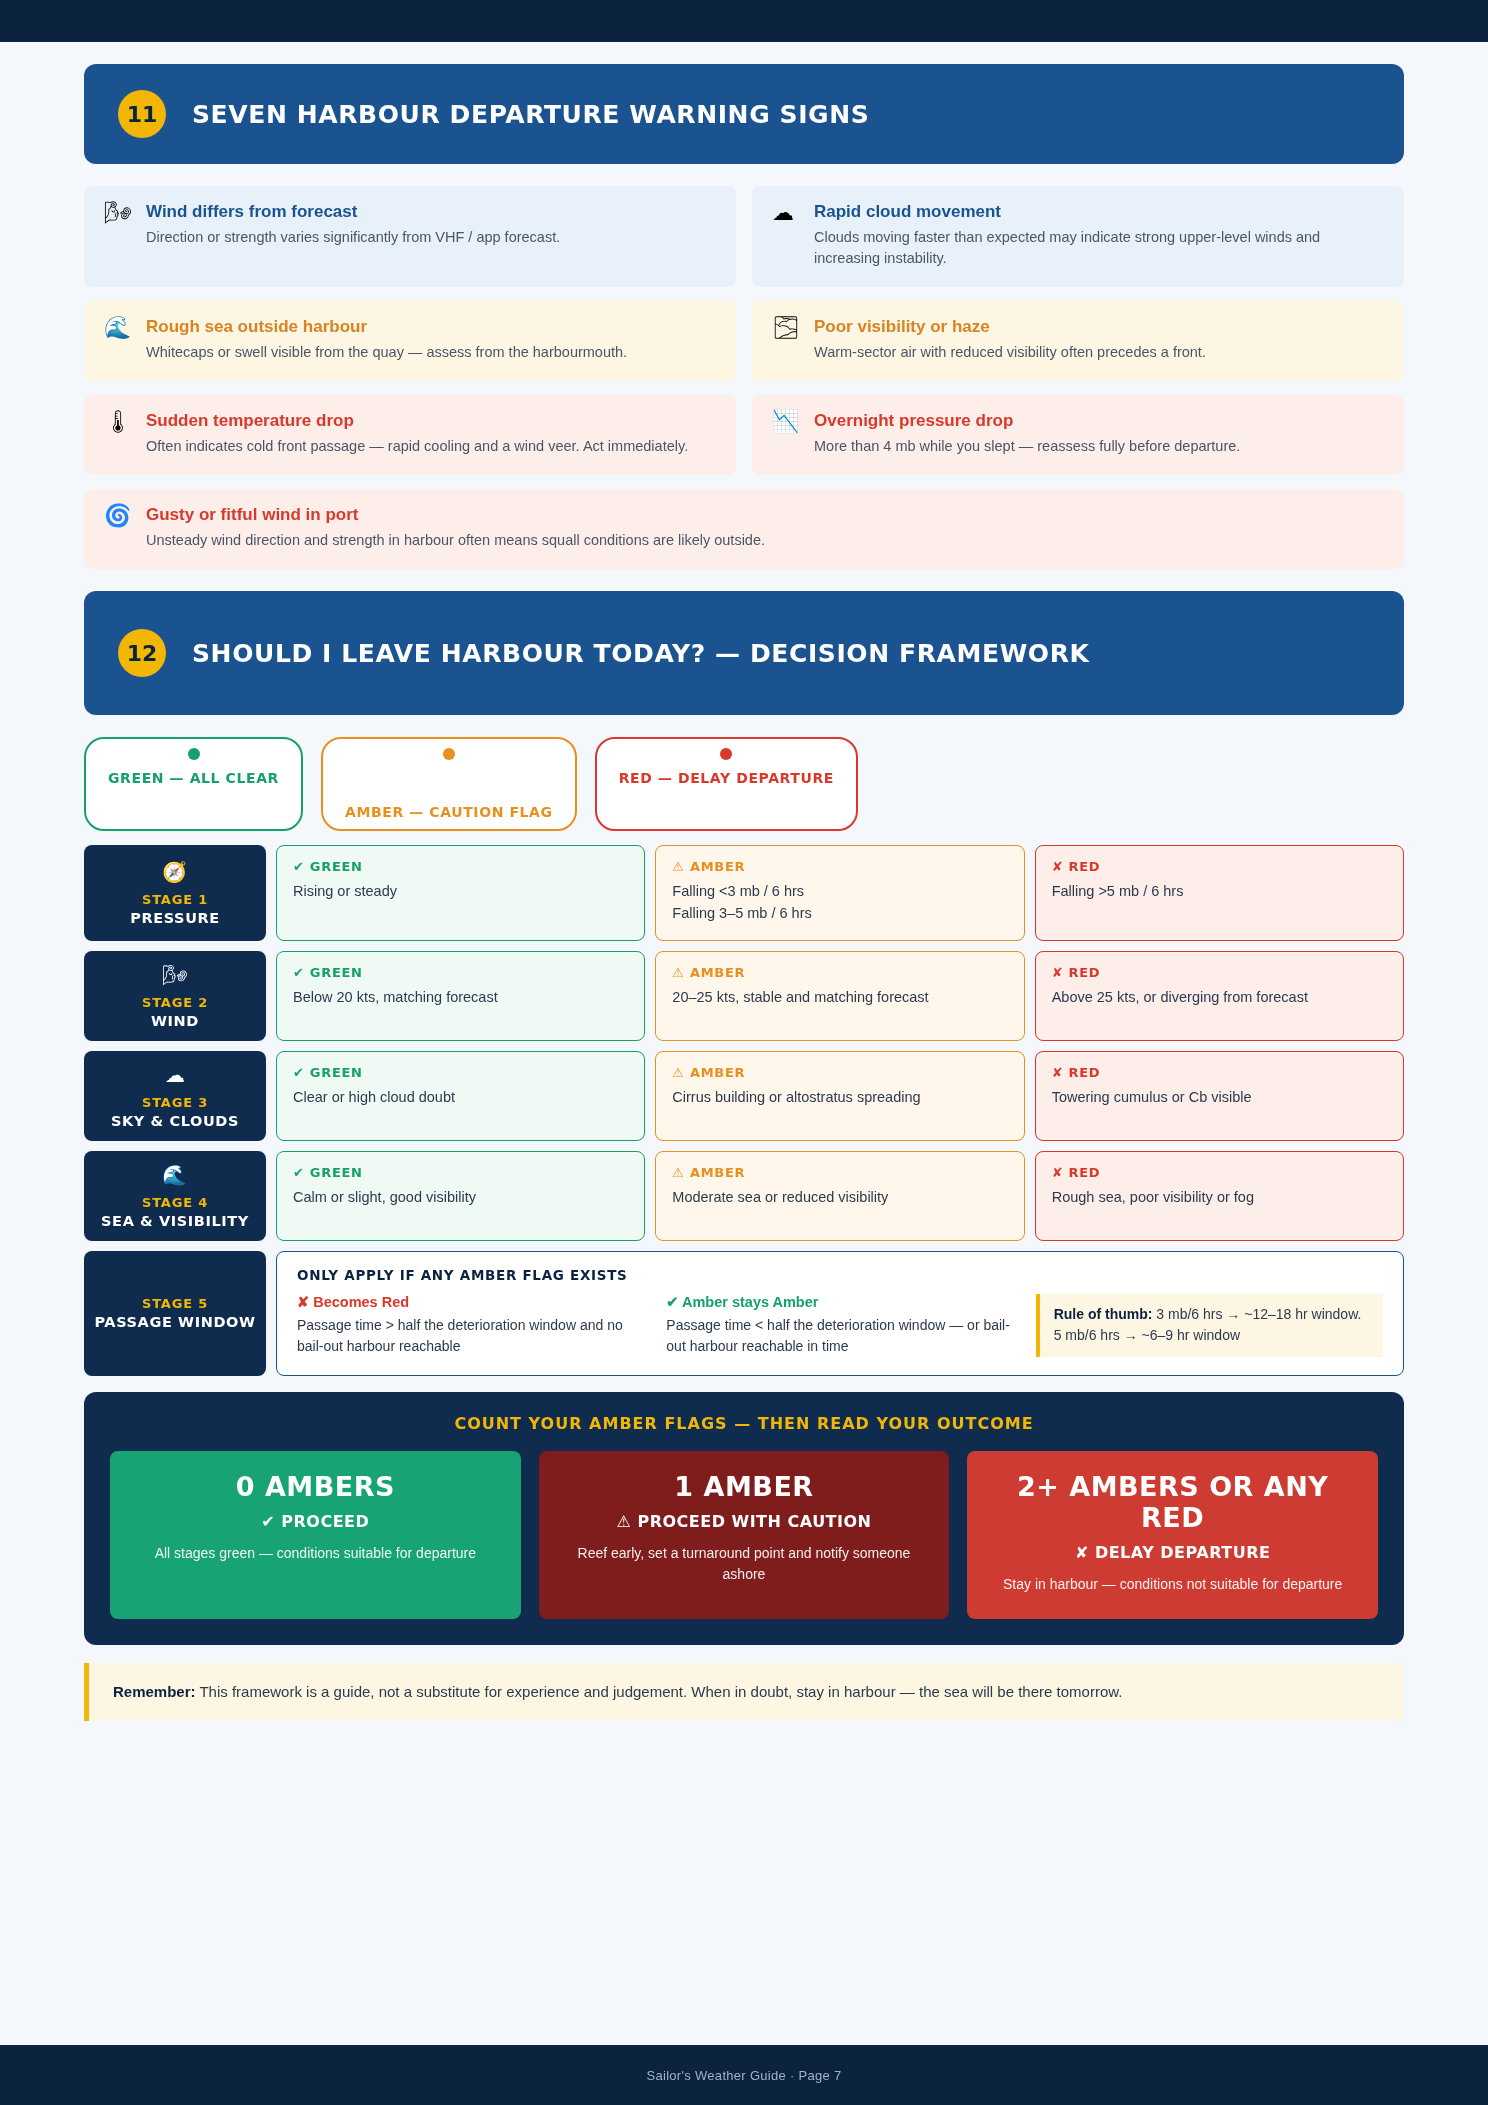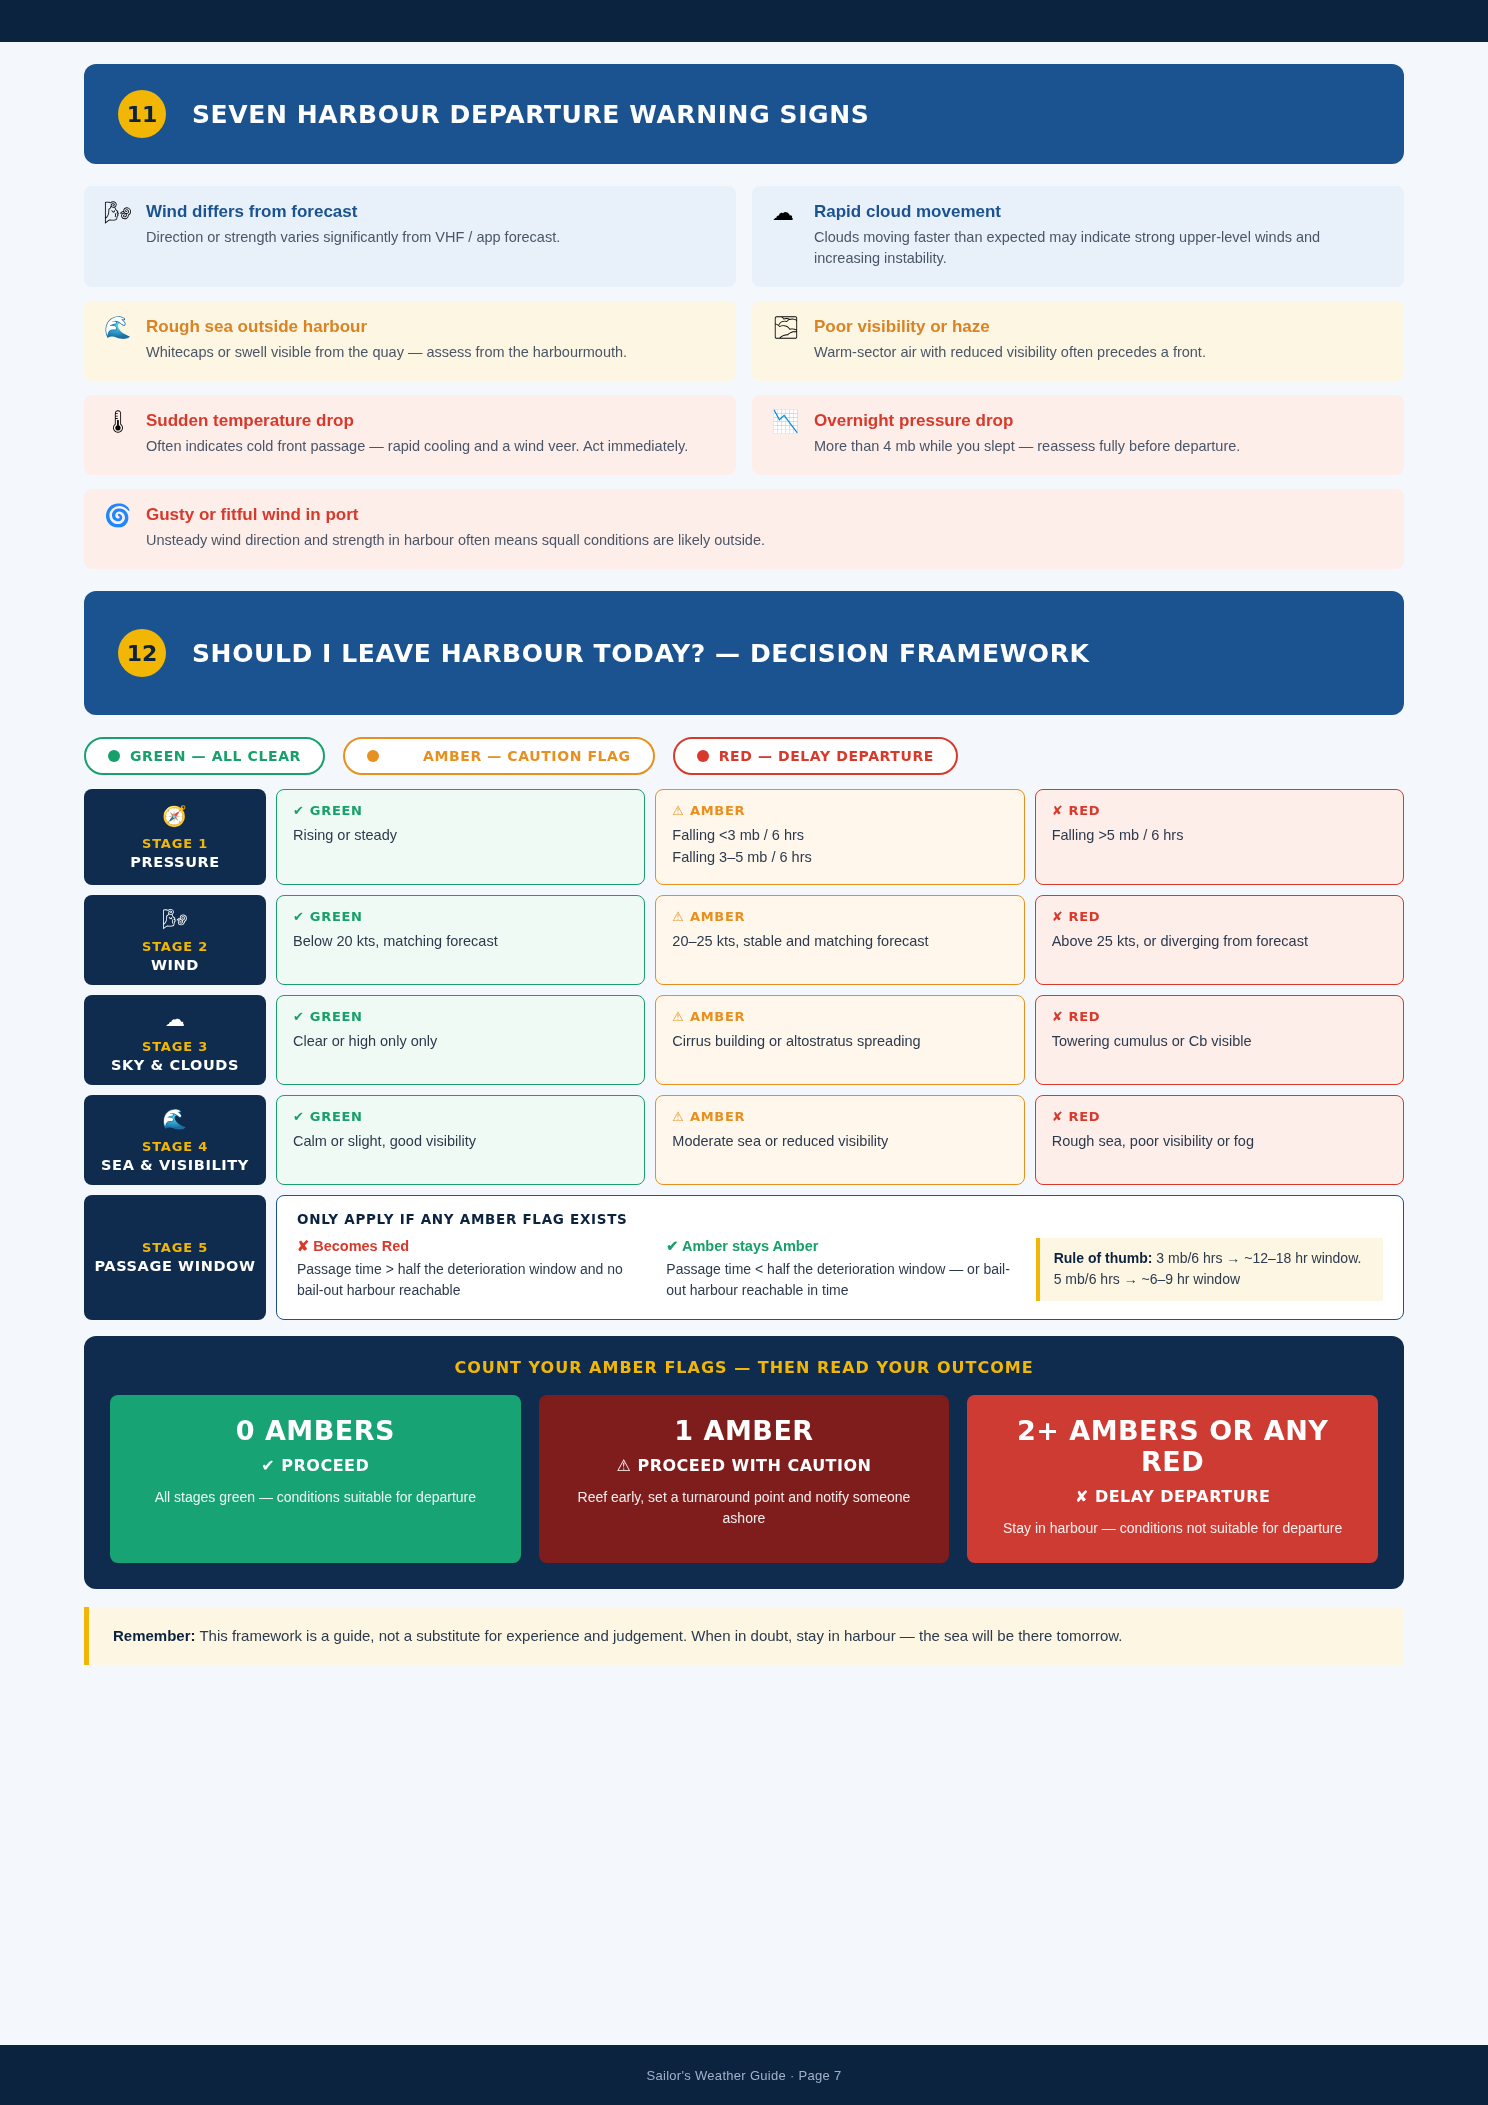--- a/index.html
+++ b/index.html
@@ -104,20 +104,21 @@
     border: 2px solid;
     background: #ffffff;
     padding: 9px 22px;
     font-size: 14px;
     font-weight: bold;
     letter-spacing: 0.6px;
     display: flex;
     align-items: center;
     gap: 10px;
     font-family: "DejaVu Sans", sans-serif;
+    flex-direction: column;
   }
   .legend-dot { width: 12px; height: 12px; border-radius: 50%; display:inline-block; }
   .lg-green { border-color: #18a06a; color: #18a06a; }
   .lg-green .legend-dot { background: #18a06a; }
   .lg-amber { border-color: #e8901f; color: #e8901f; gap: 44px; }
   .lg-amber .legend-dot { background: #e8901f; }
   .lg-red   { border-color: #d8392b; color: #d8392b; }
   .lg-red .legend-dot { background: #d8392b; }
 
   
@@ -398,21 +399,21 @@
     </div>
 
     <div class="matrix-row">
       <div class="stage-cell">
         <div class="stage-icon">☁</div>
         <div class="stage-num">STAGE 3</div>
         <div class="stage-label">SKY &amp; CLOUDS</div>
       </div>
       <div class="cell cell-green">
         <div class="cell-tag">✔ GREEN</div>
-        <div class="cell-text">Clear or high only only</div>
+        <div class="cell-text">Clear or high cloud doubt</div>
       </div>
       <div class="cell cell-amber">
         <div class="cell-tag">⚠ AMBER</div>
         <div class="cell-text">Cirrus building or altostratus spreading</div>
       </div>
       <div class="cell cell-red">
         <div class="cell-tag">✘ RED</div>
         <div class="cell-text">Towering cumulus or Cb visible</div>
       </div>
     </div>

